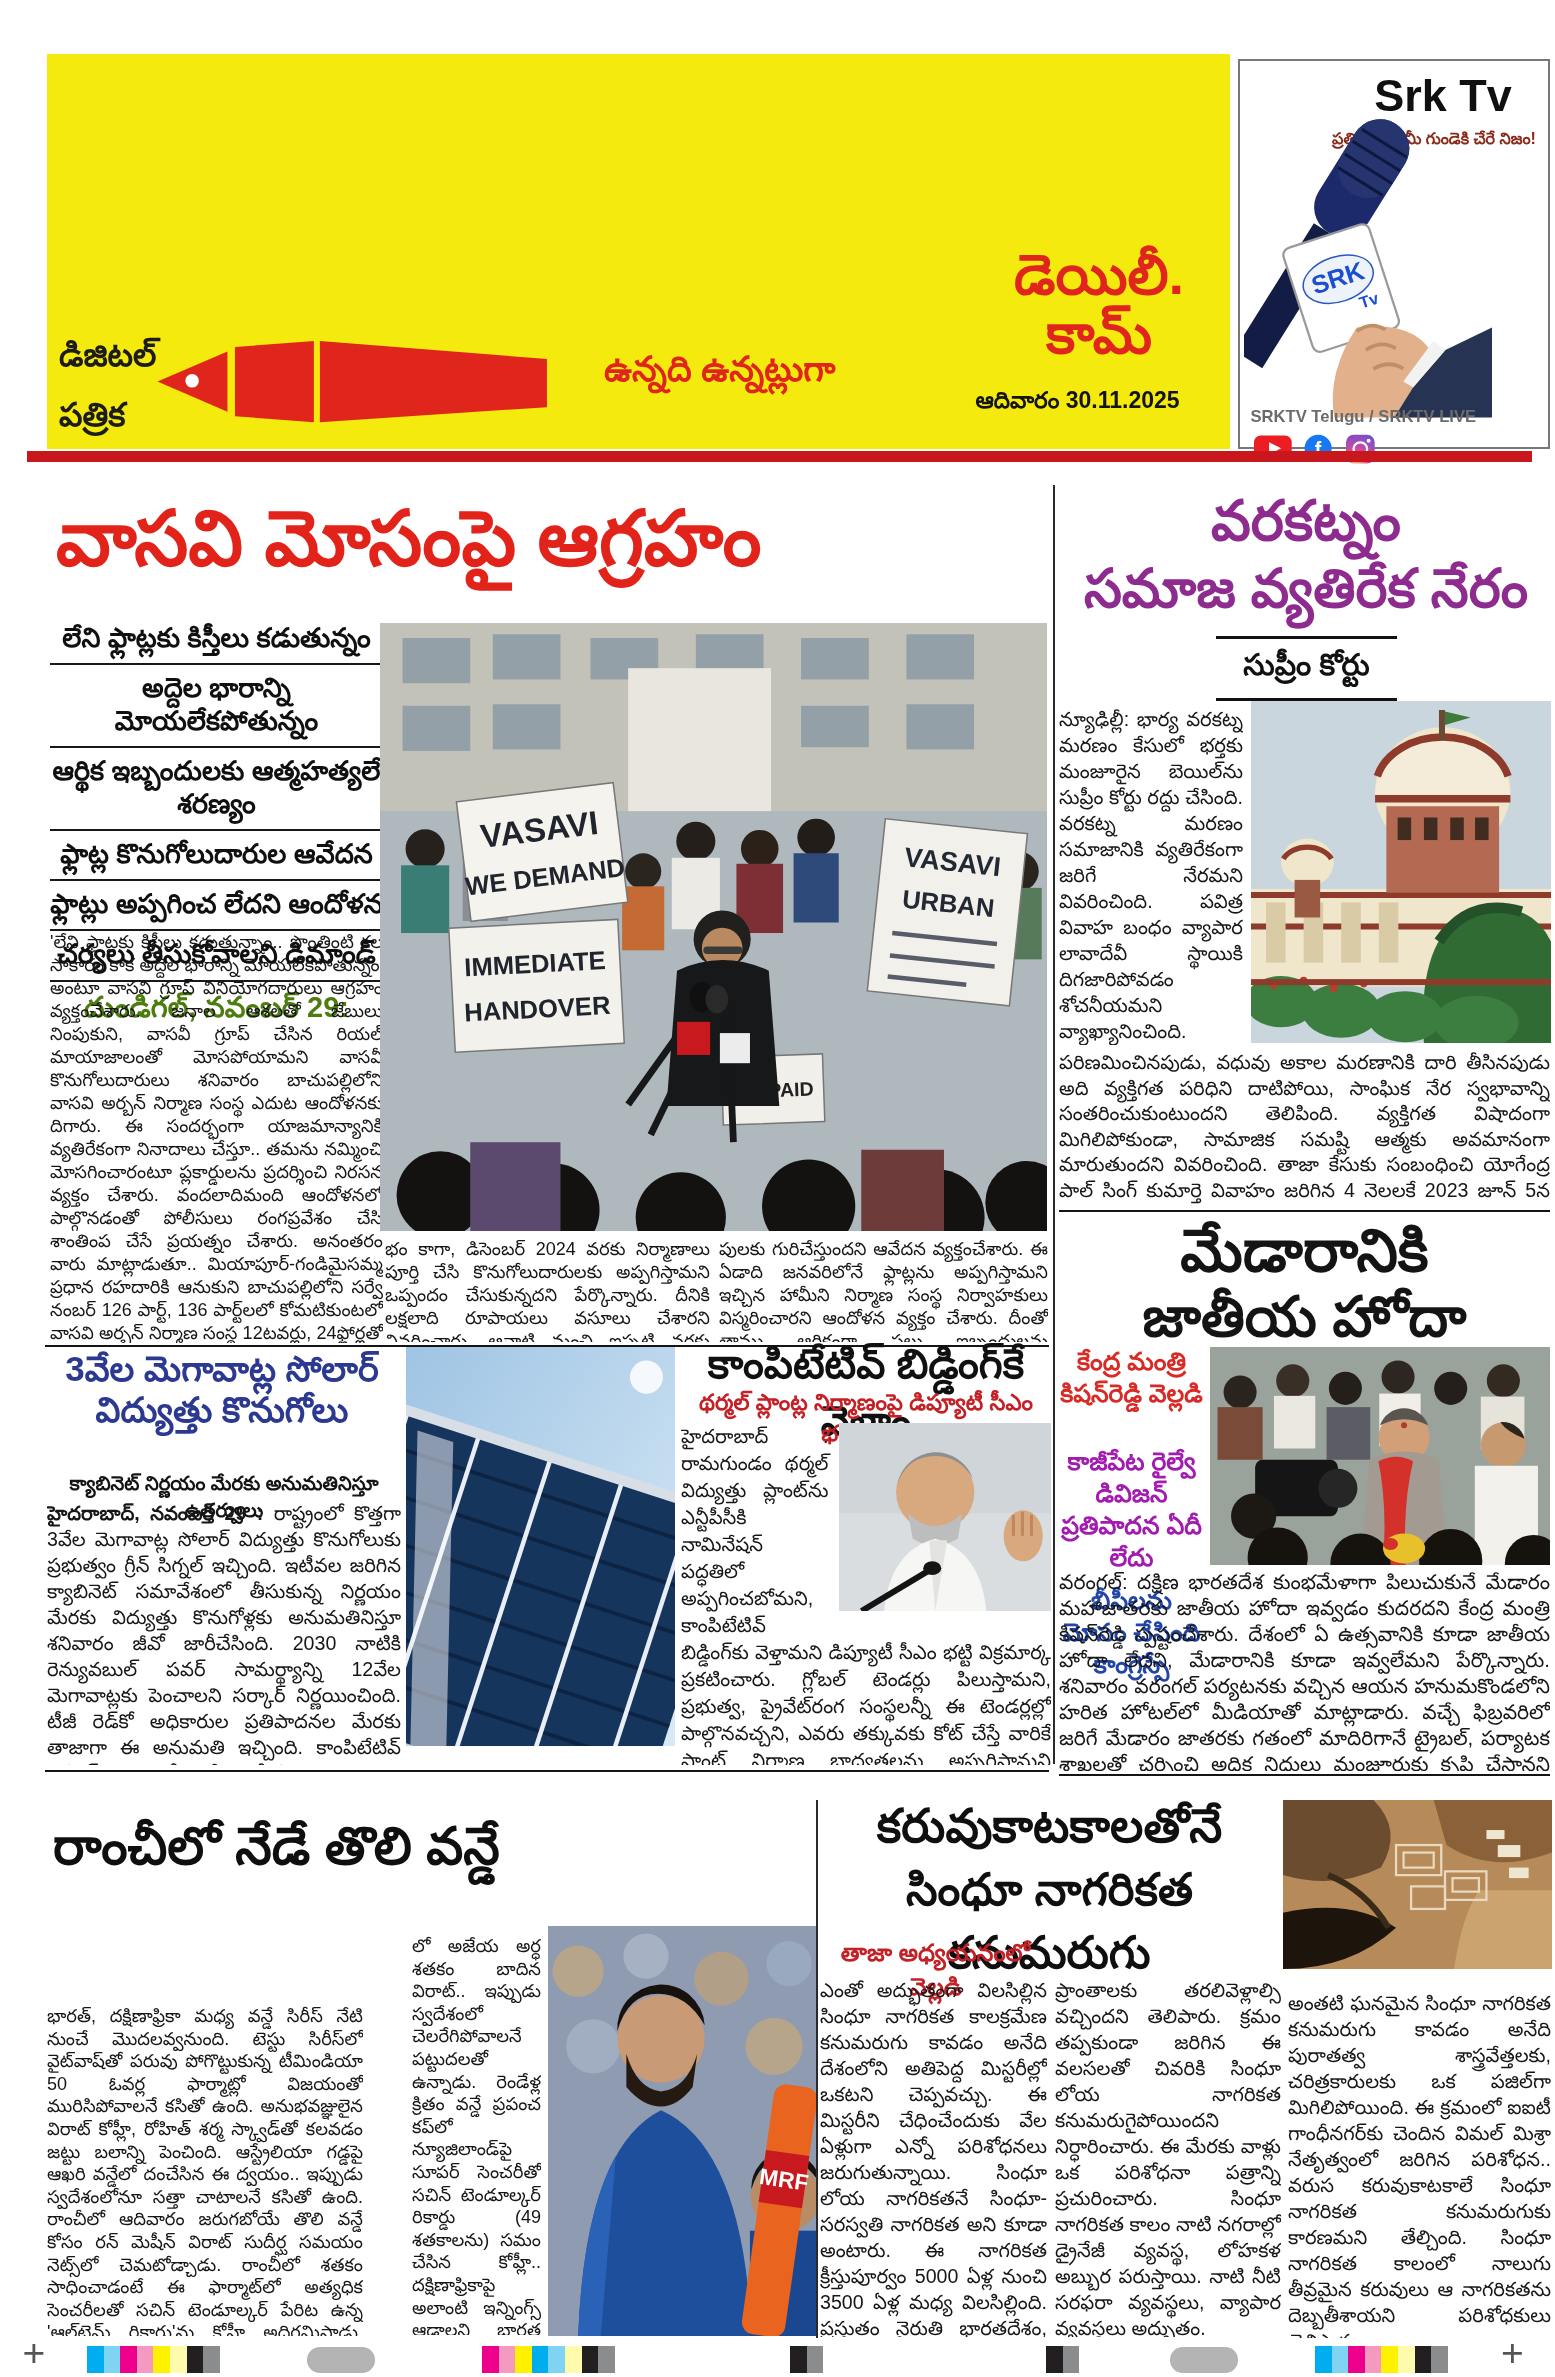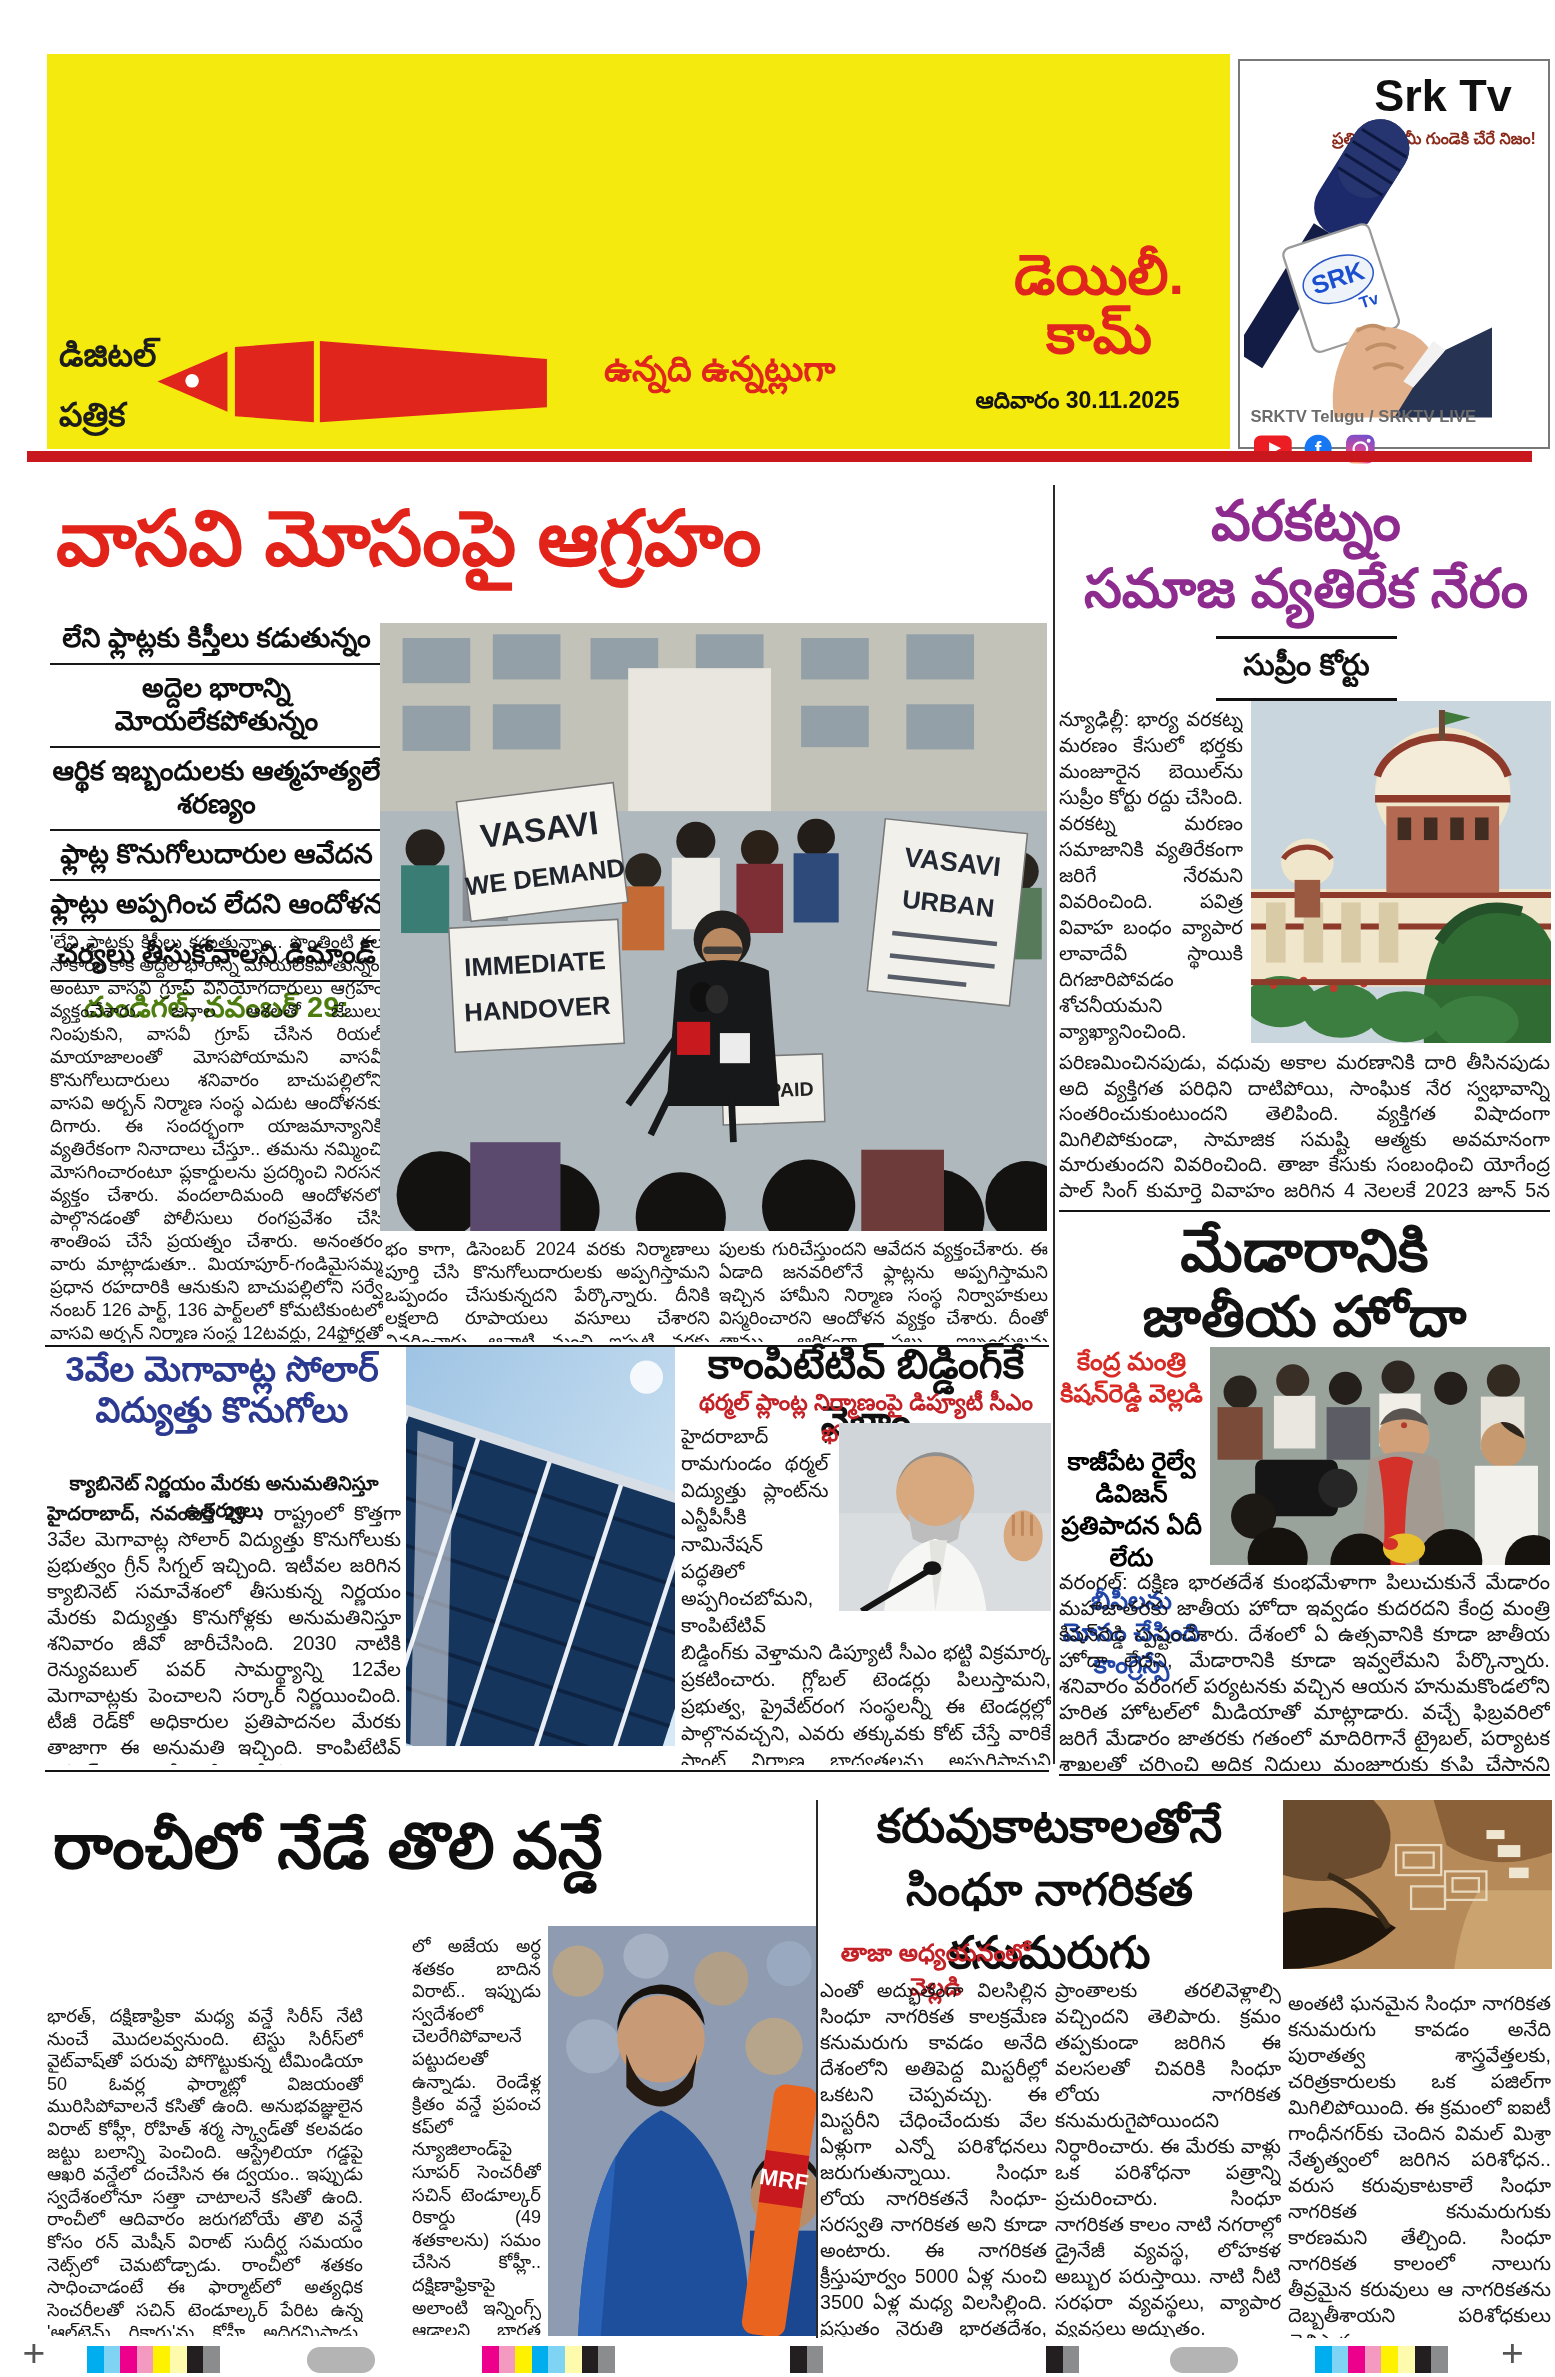--- a/index.html
+++ b/index.html
@@ -272,21 +272,21 @@
 
   <div class="body-txt" style="left:1059px;top:1050px;width:491px;height:156px;font-size:19.6px;line-height:25.6px;">పరిణమించినపుడు, వధువు అకాల మరణానికి దారి తీసినపుడు అది వ్యక్తిగత పరిధిని దాటిపోయి, సాంఘిక నేర స్వభావాన్ని సంతరించుకుంటుందని తెలిపింది. వ్యక్తిగత విషాదంగా మిగిలిపోకుండా, సామాజిక సమష్టి ఆత్మకు అవమానంగా మారుతుందని వివరించింది. తాజా కేసుకు సంబంధించి యోగేంద్ర పాల్ సింగ్ కుమార్తె వివాహం జరిగిన 4 నెలలకే 2023 జూన్ 5న మరణించారు. ఆమెకు ఆమె భర్త రాఘవేంద్ర సింగ్ విషపదార్థాన్ని ఇవ్వడంతో ఆమె మరణించినట్టు తండ్రి ఆరోపించారు. అలహాబాద్ హైకోర్ట్ రాఘవేంద్రకు 2025 జనవరి 9న బెయిల్ మంజూరు చేసింది. దీనిని వ్యతిరేకిస్తూ యోగేంద్ర సుప్రీంకోర్టును ఆశ్రయించారు. సుప్రీం కోర్టు బెయిల్‌ను రద్దు చేసింది.</div>
 
   <div class="rule-h" style="left:1059px;top:1210px;width:491px;"></div>
 
   <div class="abs bold ctr" style="left:1059px;top:1217px;width:491px;font-size:59px;color:#141414;">మేడారానికి</div>
   <div class="abs bold ctr" style="left:1059px;top:1284px;width:491px;font-size:56px;color:#141414;">జాతీయ హోదా కుదరదు</div>
 
   <div class="abs" style="left:1057px;top:1345px;width:149px;">
     <div class="sub-stack" style="color:#D92B26;margin-bottom:10.5px;">కేంద్ర మంత్రి కిషన్‌రెడ్డి వెల్లడి</div>
-    <div class="sub-stack" style="color:#000000;margin-bottom:10.5px;margin-top:36px;">కాజీపేట రైల్వే డివిజన్ ప్రతిపాదన ఏదీ లేదు</div>
+    <div class="sub-stack" style="color:#a21caf;margin-bottom:10.5px;margin-top:36px;">కాజీపేట రైల్వే డివిజన్ ప్రతిపాదన ఏదీ లేదు</div>
     <div class="sub-stack" style="color:#2246A8;">బీసీలను మోసం చేసింది కాంగ్రెస్సే</div>
   </div>
 
   <div class="photo" style="left:1210px;top:1347px;width:340px;height:218px;">
     <svg viewBox="0 0 452 290" preserveAspectRatio="none">
       <rect width="452" height="290" fill="#9aa39b"></rect>
       <g>
         <circle cx="40" cy="60" r="22" fill="#2a241e"></circle>
           <circle cx="110" cy="45" r="22" fill="#3a2f26"></circle>
         <circle cx="180" cy="55" r="22" fill="#241f1a"></circle>
@@ -389,21 +389,21 @@
           </g>
         <line x1="30" y1="250" x2="120" y2="196" stroke="#141414" stroke-width="8"></line>
         <ellipse cx="124" cy="193" rx="12" ry="9" fill="#141414"></ellipse>
       </svg>
     </div>
     <div style="font-size:19.6px;line-height:27px;text-align:justify;color:#161616;">హైదరాబాద్ : రామగుండం థర్మల్ విద్యుత్తు ప్లాంట్‌ను ఎన్టీపీసీకి నామినేషన్ పద్ధతిలో అప్పగించబోమని, కాంపిటేటివ్ బిడ్డింగ్‌కు వెళ్తామని డిప్యూటీ సీఎం భట్టి విక్రమార్క ప్రకటించారు. గ్లోబల్ టెండర్లు పిలుస్తామని, ప్రభుత్వ, ప్రైవేట్‌రంగ సంస్థలన్నీ ఈ టెండర్లల్లో పాల్గొనవచ్చని, ఎవరు తక్కువకు కోట్ చేస్తే వారికే ప్లాంట్ నిర్మాణ బాధ్యతలను అప్పగిస్తామని స్పష్టంచేశారు. శనివారం ఆయన బేగంపేటలోని ప్రజా భవన్‌లో విద్యుత్తురంగ భవిష్యత్తు ప్రణాళికలపై మంత్రులు శ్రీధర్‌బాబు, పొన్నం ప్రభాకర్‌తో కలిసి పవర్ పాయింట్ ప్రజెంటేషన్ ఇచ్చారు. రామగుండంలో నిర్మించతలపెట్టిన 800 మెగావాట్ల థర్మల్‌ప్లాంట్‌ను ఎన్టీపీసీకి నామినేషన్ పద్ధతిలో ఎలా అప్పగిస్తారని విలేకరులు ప్రశ్నించారు.</div>
   </div>
 
   <div class="rule-h" style="left:45px;top:1770px;width:1004px;"></div>
 
-  <div class="abs bold" style="left:53px;top:1782px;width:760px;font-size:64px;line-height:128px;color:#0f0f0f;white-space:nowrap;">రాంచీలో నేడే తొలి వన్డే</div>
+  <div class="abs bold" style="left:53px;top:1782px;width:760px;font-size:52px;line-height:128px;color:#0f0f0f;white-space:nowrap;">రాంచీలో నేడే తొలి వన్డే</div>
 
   <div class="body-txt" style="left:47px;top:2005px;width:316px;height:331px;font-size:18px;line-height:22.6px;">భారత్, దక్షిణాఫ్రికా మధ్య వన్డే సిరీస్ నేటి నుంచే మొదలవ్వనుంది. టెస్టు సిరీస్‌లో వైట్‌వాష్‌తో పరువు పోగొట్టుకున్న టీమిండియా 50 ఓవర్ల ఫార్మాట్లో విజయంతో మురిసిపోవాలనే కసితో ఉంది. అనుభవజ్ఞులైన విరాట్ కోహ్లీ, రోహిత్ శర్మ స్క్వాడ్‌తో కలవడం జట్టు బలాన్ని పెంచింది. ఆస్ట్రేలియా గడ్డపై ఆఖరి వన్డేలో దంచేసిన ఈ ద్వయం.. ఇప్పుడు స్వదేశంలోనూ సత్తా చాటాలనే కసితో ఉంది. రాంచీలో ఆదివారం జరుగబోయే తొలి వన్డే కోసం రన్ మెషీన్ విరాట్ సుదీర్ఘ సమయం నెట్స్‌లో చెమటోడ్చాడు. రాంచీలో శతకం సాధించాడంటే ఈ ఫార్మాట్‌లో అత్యధిక సెంచరీలతో సచిన్ టెండూల్కర్ పేరిట ఉన్న 'ఆల్‌టైమ్ రికార్డు'ను కోహ్లీ అధిగమిస్తాడు. వరల్డ్ క్లాస్ బ్యాటర్ అయిన కోహ్లీ కొత్తగా నిరూపించుకోవాల్సిందేమీ లేదు. కానీ, వచ్చే వన్డే ప్రపంచకప్ ఆడాలంటే ప్రతి మ్యాచ్‌లోనూ నికలడగా రాణించాల్సి ఉంది. ఆసీస్ పర్యటనలో రెండు డకౌట్ల తర్వాత ఆఖరి వన్డే</div>
   <div class="body-txt" style="left:412px;top:1935px;width:129px;height:400px;font-size:18px;line-height:22.6px;">లో అజేయ అర్ధ శతకం బాదిన విరాట్.. ఇప్పుడు స్వదేశంలో చెలరేగిపోవాలనే పట్టుదలతో ఉన్నాడు. రెండేళ్ల క్రితం వన్డే ప్రపంచ కప్‌లో న్యూజిలాండ్‌పై సూపర్ సెంచరీతో సచిన్ టెండూల్కర్ రికార్డు (49 శతకాలను) సమం చేసిన కోహ్లీ.. దక్షిణాఫ్రికాపై అలాంటి ఇన్నింగ్స్ ఆడాలని భారత కెప్టెన్ రాహుల్, కోచ్ గంభీర్ ఆశిస్తున్నారు.</div>
 
   <div class="photo" style="left:548px;top:1926px;width:269px;height:410px;">
     <svg viewBox="0 0 357 545" preserveAspectRatio="none">
       <rect width="357" height="545" fill="#8e9bb0"></rect>
       <g opacity="0.7">
         <circle cx="40" cy="60" r="34" fill="#c8a97c"></circle>
           <circle cx="130" cy="40" r="30" fill="#b1bccd"></circle>

